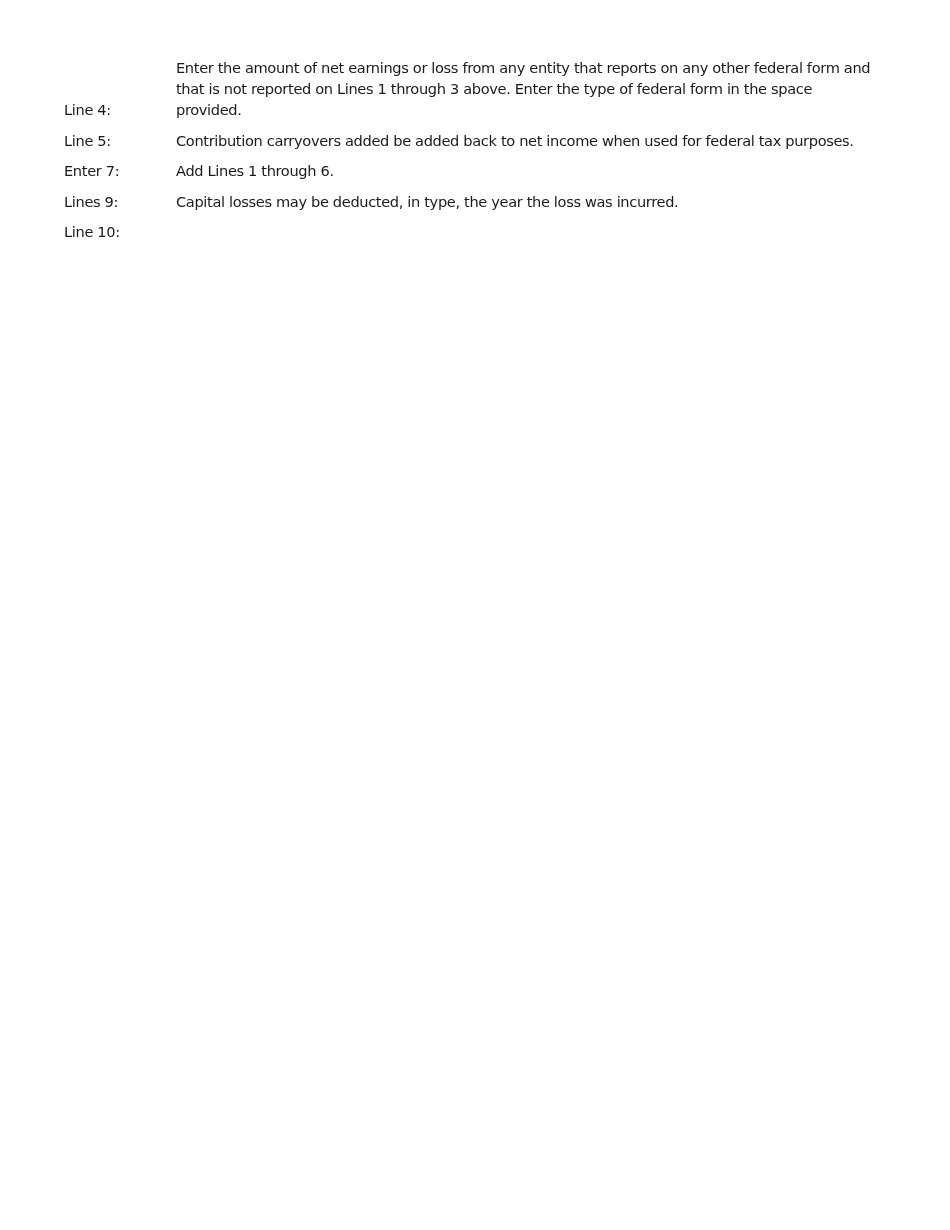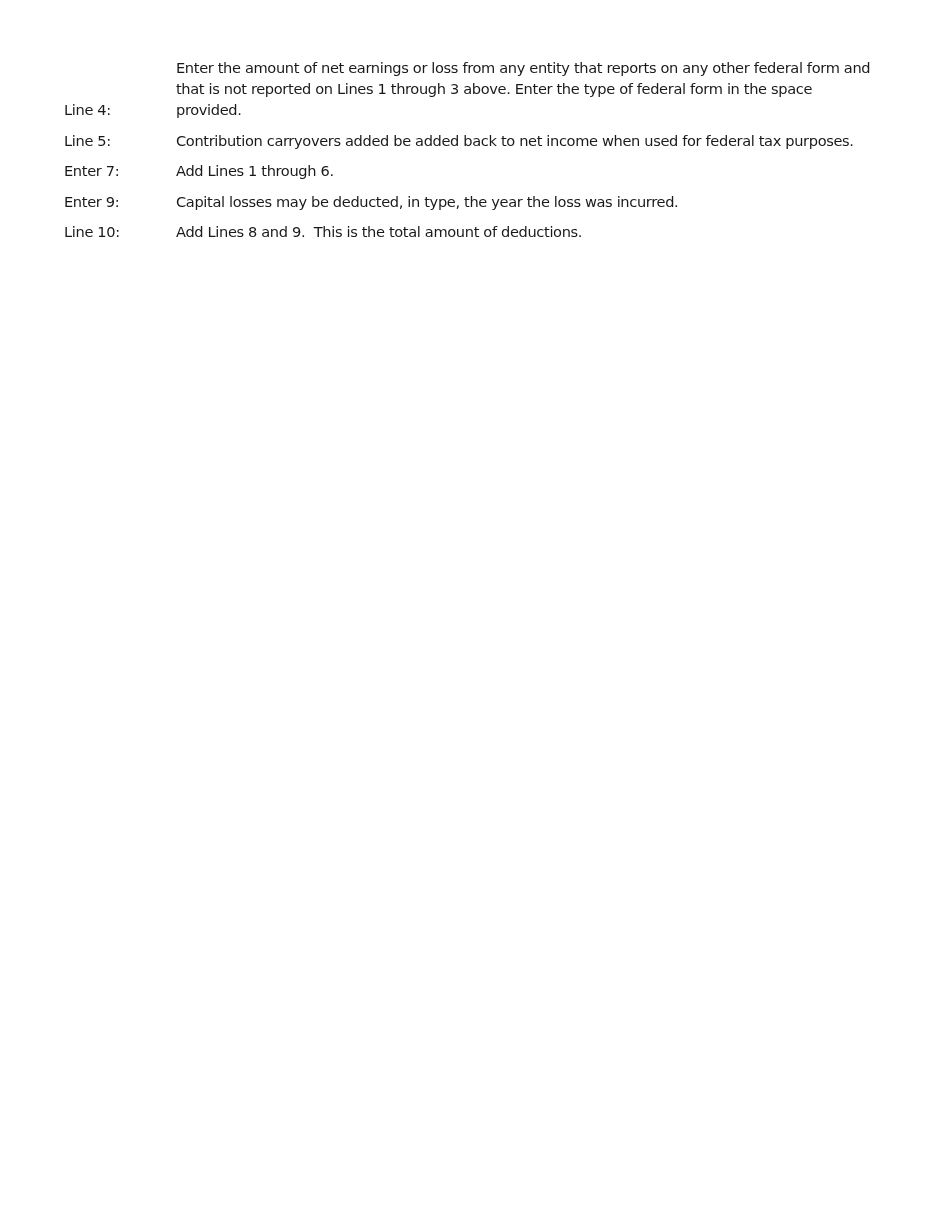--- a/index.html
+++ b/index.html
@@ -65,24 +65,23 @@
     </div>
 
 
     <div class="row">
       <span class="label">Enter 7:</span>
       <span class="text">Add Lines 1 through 6.</span>
     </div>
 
 
     <div class="row">
-      <span class="label">Enter 9:</span>
+      <span class="label">Lines 9:</span>
       <span class="text">Capital losses may be deducted, in type, the year the loss was incurred.</span>
     </div>
 
     <div class="row">
       <span class="label">Line 10:</span>
-      <span class="text">Add Lines 8 and 9.  This is the total amount of deductions.</span>
     </div>
 
 
   </div>
 </div>
 
 </body></html>

